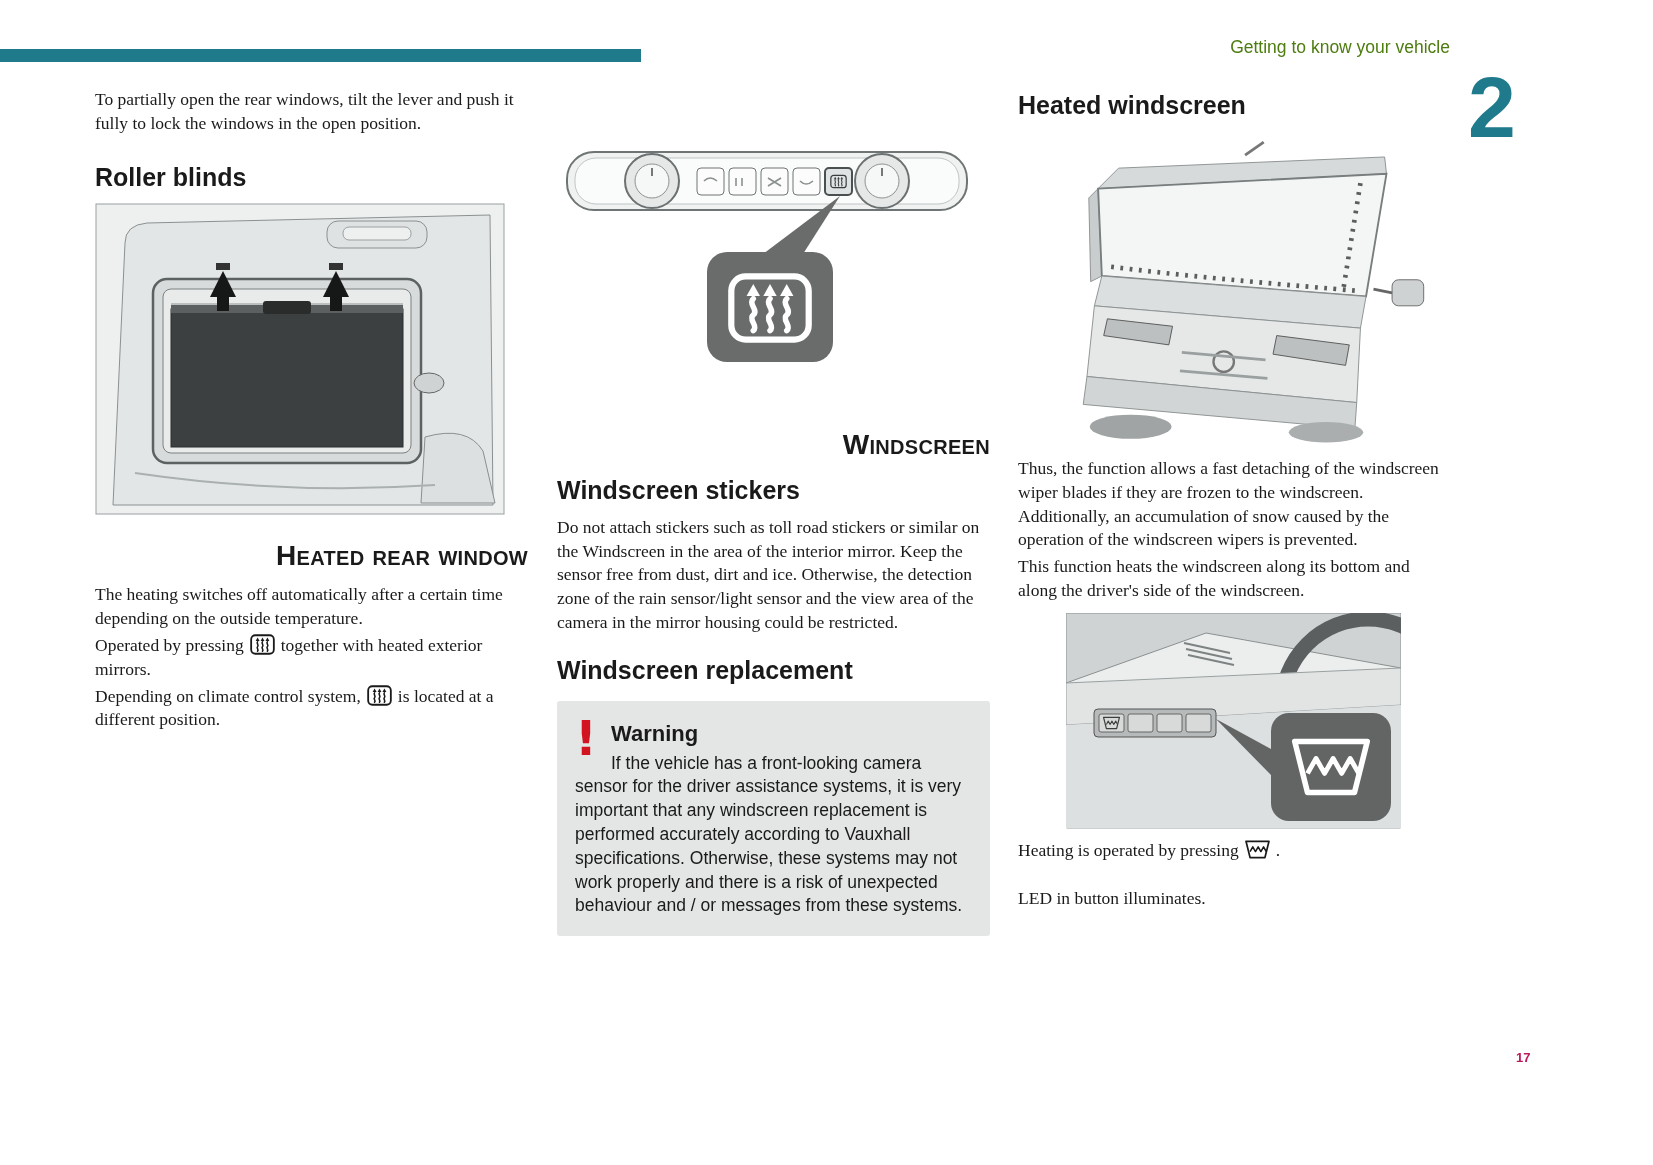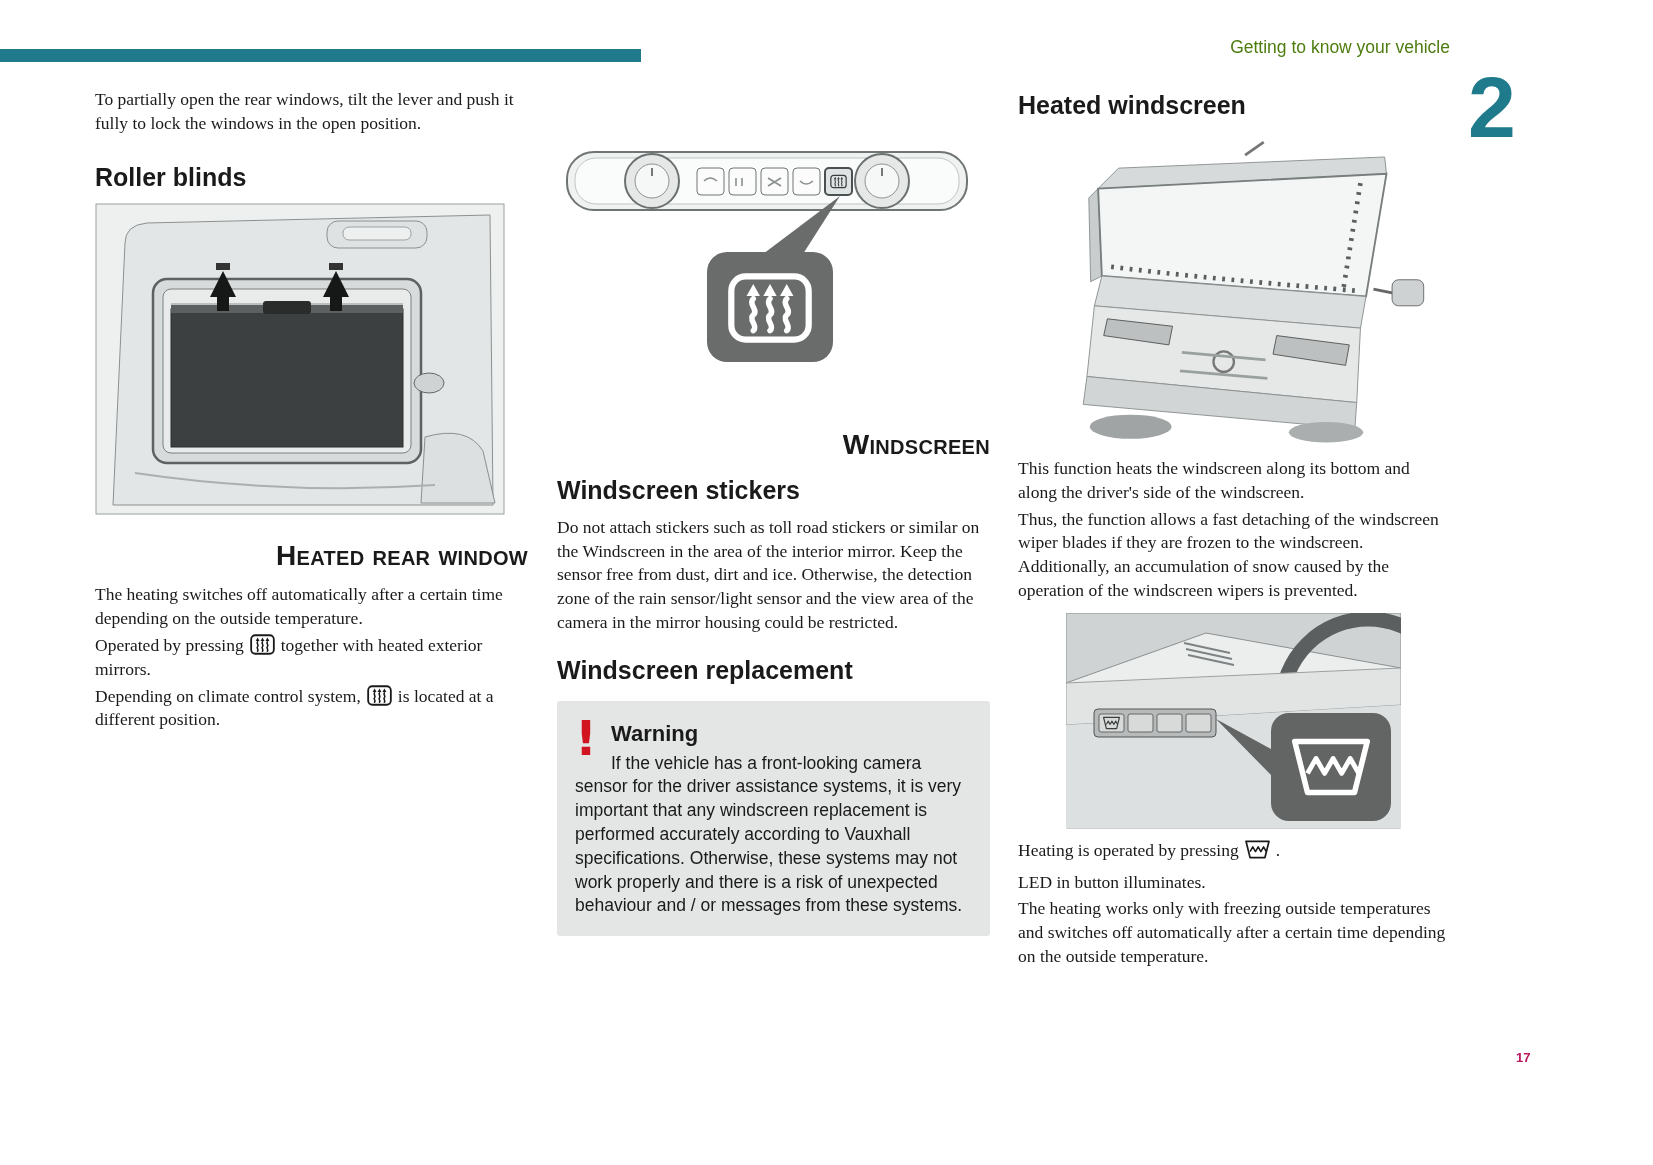--- a/index.html
+++ b/index.html
@@ -12,21 +12,21 @@
   .header-text { position:absolute; top:37px; right:203px; font-size:17.5px; color:#4d7c0f; }
   .chapter-num { position:absolute; top:64px; left:1468px; font-size:86px; font-weight:bold; color:#1f7a8c; line-height:1; }
   .page-num { position:absolute; top:1050px; left:1516px; font-size:13px; font-weight:bold; color:#be185d; }
 
   .col { position:absolute; width:433px; font-size:17.5px; line-height:1.36; }
   #col1 { left:95px;  top:88px; }
   #col2 { left:557px; top:126px; }
   #col3 { left:1018px; top:88px; }
 
   p { margin:0 0 3px 0;font-family:Liberation Serif, serif; }
-  .gap-top { margin-top:8px; }
+  .gap-top { margin-top:24px; }
   h3.sub { font-size:25px; font-weight:bold; margin:24px 0 9px 0; }
   h2.caps { font-size:28px; font-weight:bold; font-variant:small-caps; letter-spacing:.3px; margin:26px 0 12px 0; line-height:1.1;text-align:right; }
   #col3 h3.sub { margin-top:0; }
 
   figure { margin:6px 0 10px 0; }
   figure svg { display:block; }
 
   .warnbox { background:#e4e5e5; border-radius:3px; padding:15px 18px 18px 18px; margin-top:14px; }
   .warn-icon { float:left; width:24px; color:#d21420; font-weight:bold; font-size:48px; line-height:0.82; margin:3px 12px 8px 0; font-family:"DejaVu Sans", sans-serif; }
   .warn-title { font-weight:bold; font-size:22px; padding-top:3px; margin-bottom:3px; }
@@ -177,22 +177,22 @@
         <line x1="160" y1="228" x2="250" y2="236"></line>
         <line x1="158" y1="248" x2="252" y2="256"></line>
       </g>
       <rect x="386" y="150" width="34" height="28" rx="7" fill="#cfd2d2" stroke="#666"></rect>
       <line x1="386" y1="164" x2="366" y2="160" stroke="#666" stroke-width="3"></line>
       <ellipse cx="105" cy="308" rx="44" ry="13" fill="#a0a4a4"></ellipse>
       <ellipse cx="315" cy="314" rx="40" ry="11" fill="#aaaeae"></ellipse>
     </svg>
   </figure>
 
+  <p>Thus, the function allows a fast detaching of the windscreen wiper blades if they are frozen to the windscreen. Additionally, an accumulation of snow caused by the operation of the windscreen wipers is prevented.</p>
   <p>This function heats the windscreen along its bottom and along the driver's side of the windscreen.</p>
-  <p>Thus, the function allows a fast detaching of the windscreen wiper blades if they are frozen to the windscreen. Additionally, an accumulation of snow caused by the operation of the windscreen wipers is prevented.</p>
 
   <figure style="margin:10px 0 10px 48px;">
     <svg width="335" height="216" viewBox="0 0 335 216">
       <rect x="1" y="1" width="333" height="214" fill="#eceeee" stroke="#9aa0a0"></rect>
       <polygon points="0,70 140,20 335,55 335,0 0,0" fill="#cfd3d3" stroke="#8a8f8f"></polygon>
       <g stroke="#7d8282" stroke-width="2">
         <line x1="118" y1="30" x2="164" y2="40"></line>
         <line x1="120" y1="36" x2="166" y2="46"></line>
         <line x1="122" y1="42" x2="168" y2="52"></line>
       </g>
@@ -211,14 +211,13 @@
       <rect x="205" y="100" width="120" height="108" rx="18" fill="#636565"></rect>
       <use href="#sym-windscreen-heat" x="219" y="122" width="92" height="64" style="color:#ffffff"></use>
     </svg>
   </figure>
 
   <p><span>Heating is operated by pressing</span><svg class="inline-icon">
         <use href="#sym-windscreen-heat"></use>
       </svg><span>.</span></p>
 
   <p class="gap-top">LED in button illuminates.</p>
-  <p>The heating works only with freezing outside temperatures and switches off automatically after a certain time depending on the outside temperature.</p>
 </div>
 
 </body></html>

